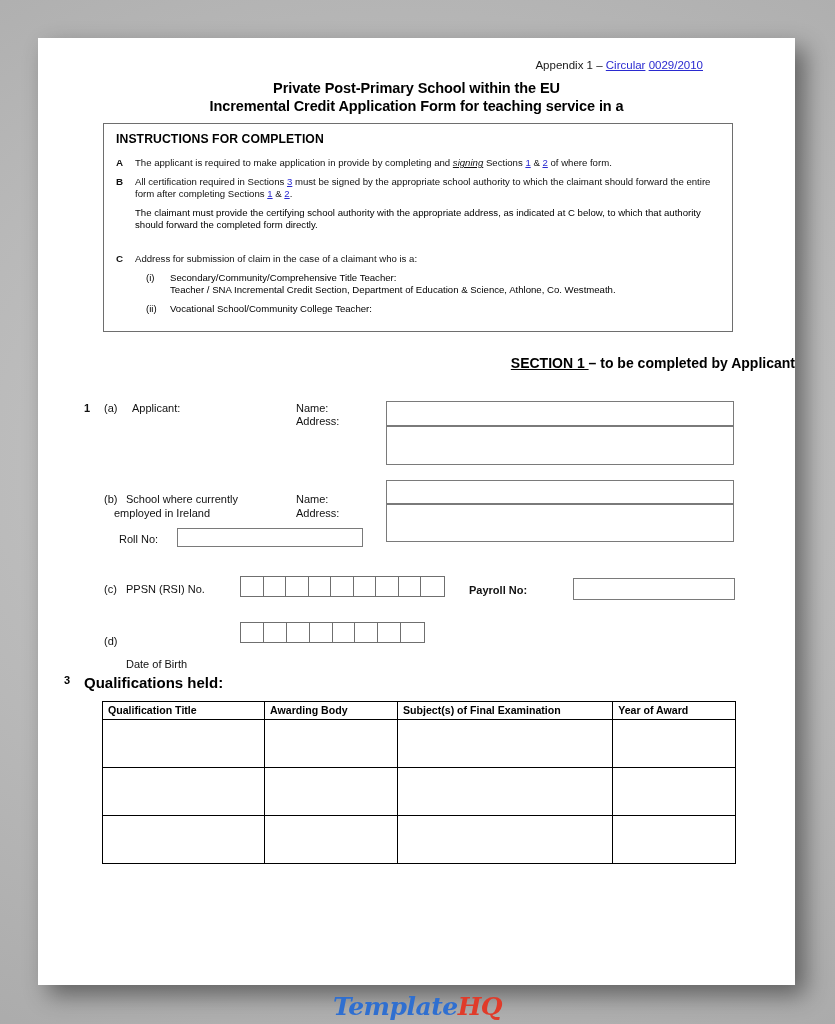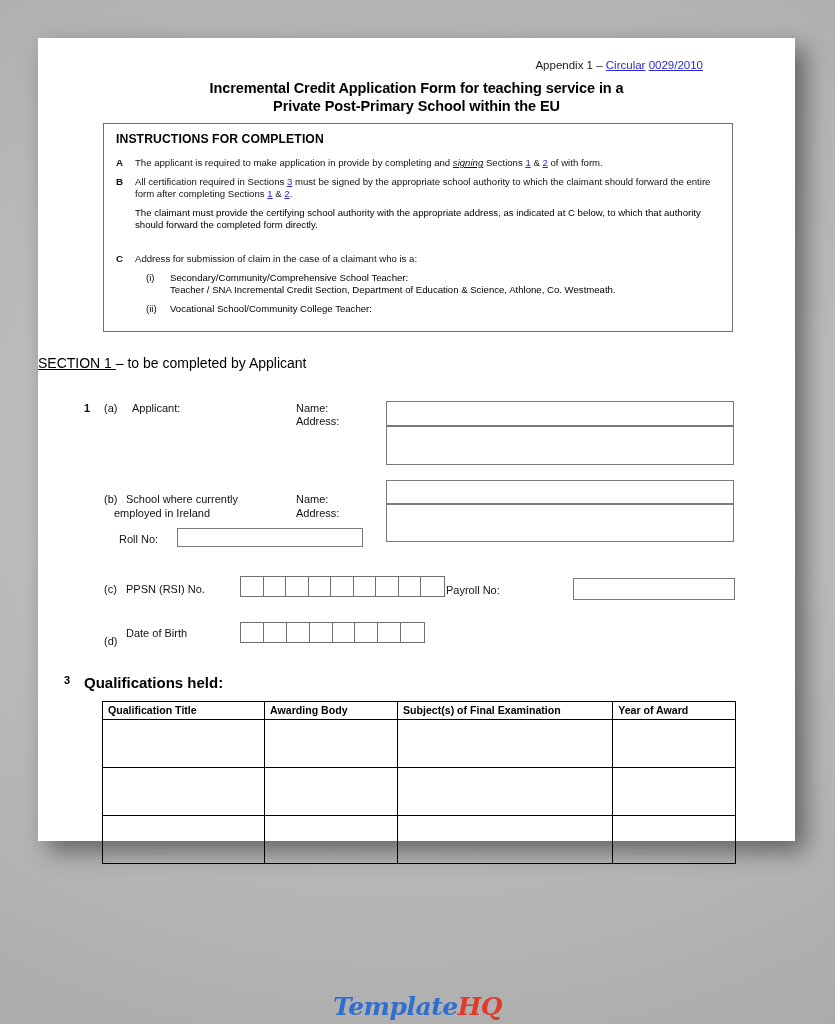--- a/index.html
+++ b/index.html
@@ -18,21 +18,21 @@
     position: absolute;
     inset: 0;
     background:
       radial-gradient(ellipse 900px 700px at 48% 45%, #c9c9c9 0%, #b8b8b8 55%, #a9a9a9 100%);
   }
   .page {
     position: absolute;
     left: 38px;
     top: 38px;
     width: 757px;
-    height: 803px;
+    height: 947px;
     background: #ffffff;
     box-shadow: 10px 10px 22px rgba(0,0,0,0.45);
   }
   .page-inner {
     position: absolute;
     inset: 0;
   }
 
   
   .appendix {
@@ -117,23 +117,23 @@
     line-height: 11.6px;
     margin-bottom: 2px;
   }
   i.sig { font-style: italic; text-decoration: underline; }
 
   
   .section-heading {
     position: absolute;
     left: 0; right: 0;
     top: 317px;
-    text-align: left;
+    text-align: right;
     font-size: 14px;
-    font-weight: normal;
+    font-weight: bold;
   }
   .section-heading .u { text-decoration: underline; }
 
   
   .lbl {
     position: absolute;
     font-size: 11px;
     color: #111;
     white-space: nowrap;
   }
@@ -219,48 +219,48 @@
 <div class="bg-gradient"></div>
 
 <div class="page">
   <div class="page-inner">
 
     <div class="appendix">
       <span>Appendix 1 – </span><a class="link" href="#">Circular</a> <a class="link" href="#">0029/2010</a>
     </div>
 
     <div class="doc-title">
+      <div>Private Post-Primary School within the EU</div>
       <div>Incremental Credit Application Form for teaching service in a</div>
-      <div>Private Post-Primary School within the EU</div>
     </div>
 
     <div class="instr-box">
       <div class="instr-heading">INSTRUCTIONS FOR COMPLETION</div>
 
       <div class="instr-row">
         <div class="instr-letter">A</div>
-        <div class="instr-text"><span>The applicant is required to make application in provide by completing and </span><i class="sig">signing</i><span> Sections </span><a class="link" href="#">1</a><span> &amp; </span><a class="link" href="#">2</a><span> of with form.</span></div>
+        <div class="instr-text"><span>The applicant is required to make application in provide by completing and </span><i class="sig">signing</i><span> Sections </span><a class="link" href="#">1</a><span> &amp; </span><a class="link" href="#">2</a><span> of where form.</span></div>
       </div>
 
       <div class="instr-row">
         <div class="instr-letter">B</div>
         <div class="instr-text"><span>All certification required in Sections </span><a class="link" href="#">3</a><span> must be signed by the appropriate school authority to which the claimant should forward the entire form after completing Sections </span><a class="link" href="#">1</a><span> &amp; </span><a class="link" href="#">2</a><span>.</span></div>
       </div>
 
       <div class="instr-indent">The claimant must provide the certifying school authority with the appropriate address, as indicated at C below, to which that authority should forward the completed form directly.</div>
 
       <div class="instr-row">
         <div class="instr-letter">C</div>
         <div class="instr-text">Address for submission of claim in the case of a claimant who is a:</div>
       </div>
 
       <div class="instr-sub">
         <div class="instr-roman">(i)</div>
         <div>
-          <div>Secondary/Community/Comprehensive School Teacher:</div>
+          <div>Secondary/Community/Comprehensive Title Teacher:</div>
           <div>Teacher / SNA Incremental Credit Section, Department of Education &amp; Science, Athlone, Co. Westmeath.</div>
         </div>
       </div>
 
       <div class="instr-sub">
         <div class="instr-roman">(ii)</div>
         <div>
           <div>Vocational School/Community College Teacher:</div>
         </div>
       </div>
@@ -295,25 +295,25 @@
         <div class="cell" style="width: 11.1111%;"></div>
         <div class="cell" style="width: 11.1111%;"></div>
         <div class="cell" style="width: 11.1111%;"></div>
         <div class="cell" style="width: 11.1111%;"></div>
         <div class="cell" style="width: 11.1111%;"></div>
         <div class="cell" style="width: 11.1111%;"></div>
         <div class="cell" style="width: 11.1111%;"></div>
         <div class="cell" style="width: 11.1111%;"></div>
       </div>
 
-    <div class="lbl" style="left:408px; top:546px;">Payroll No:</div>
+    <div class="lbl" style="left:431px; top:546px;font-weight:bold;">Payroll No:</div>
     <div class="fbox" style="left:535px; top:540px; width:162px; height:22px;"></div>
 
     <div class="lbl" style="left:66px; top:597px;">(d)</div>
-    <div class="lbl" style="left:88px; top:589px;">Date of Birth</div>
+    <div class="lbl" style="left:88px; top:620px;">Date of Birth</div>
     <div class="cells" id="dob-cells" style="left:202px; top:584px; width:185px; height:21px;">
         <div class="cell" style="width: 12.5%;"></div>
         <div class="cell" style="width: 12.5%;"></div>
         <div class="cell" style="width: 12.5%;"></div>
         <div class="cell" style="width: 12.5%;"></div>
         <div class="cell" style="width: 12.5%;"></div>
         <div class="cell" style="width: 12.5%;"></div>
         <div class="cell" style="width: 12.5%;"></div>
         <div class="cell" style="width: 12.5%;"></div>
       </div>

